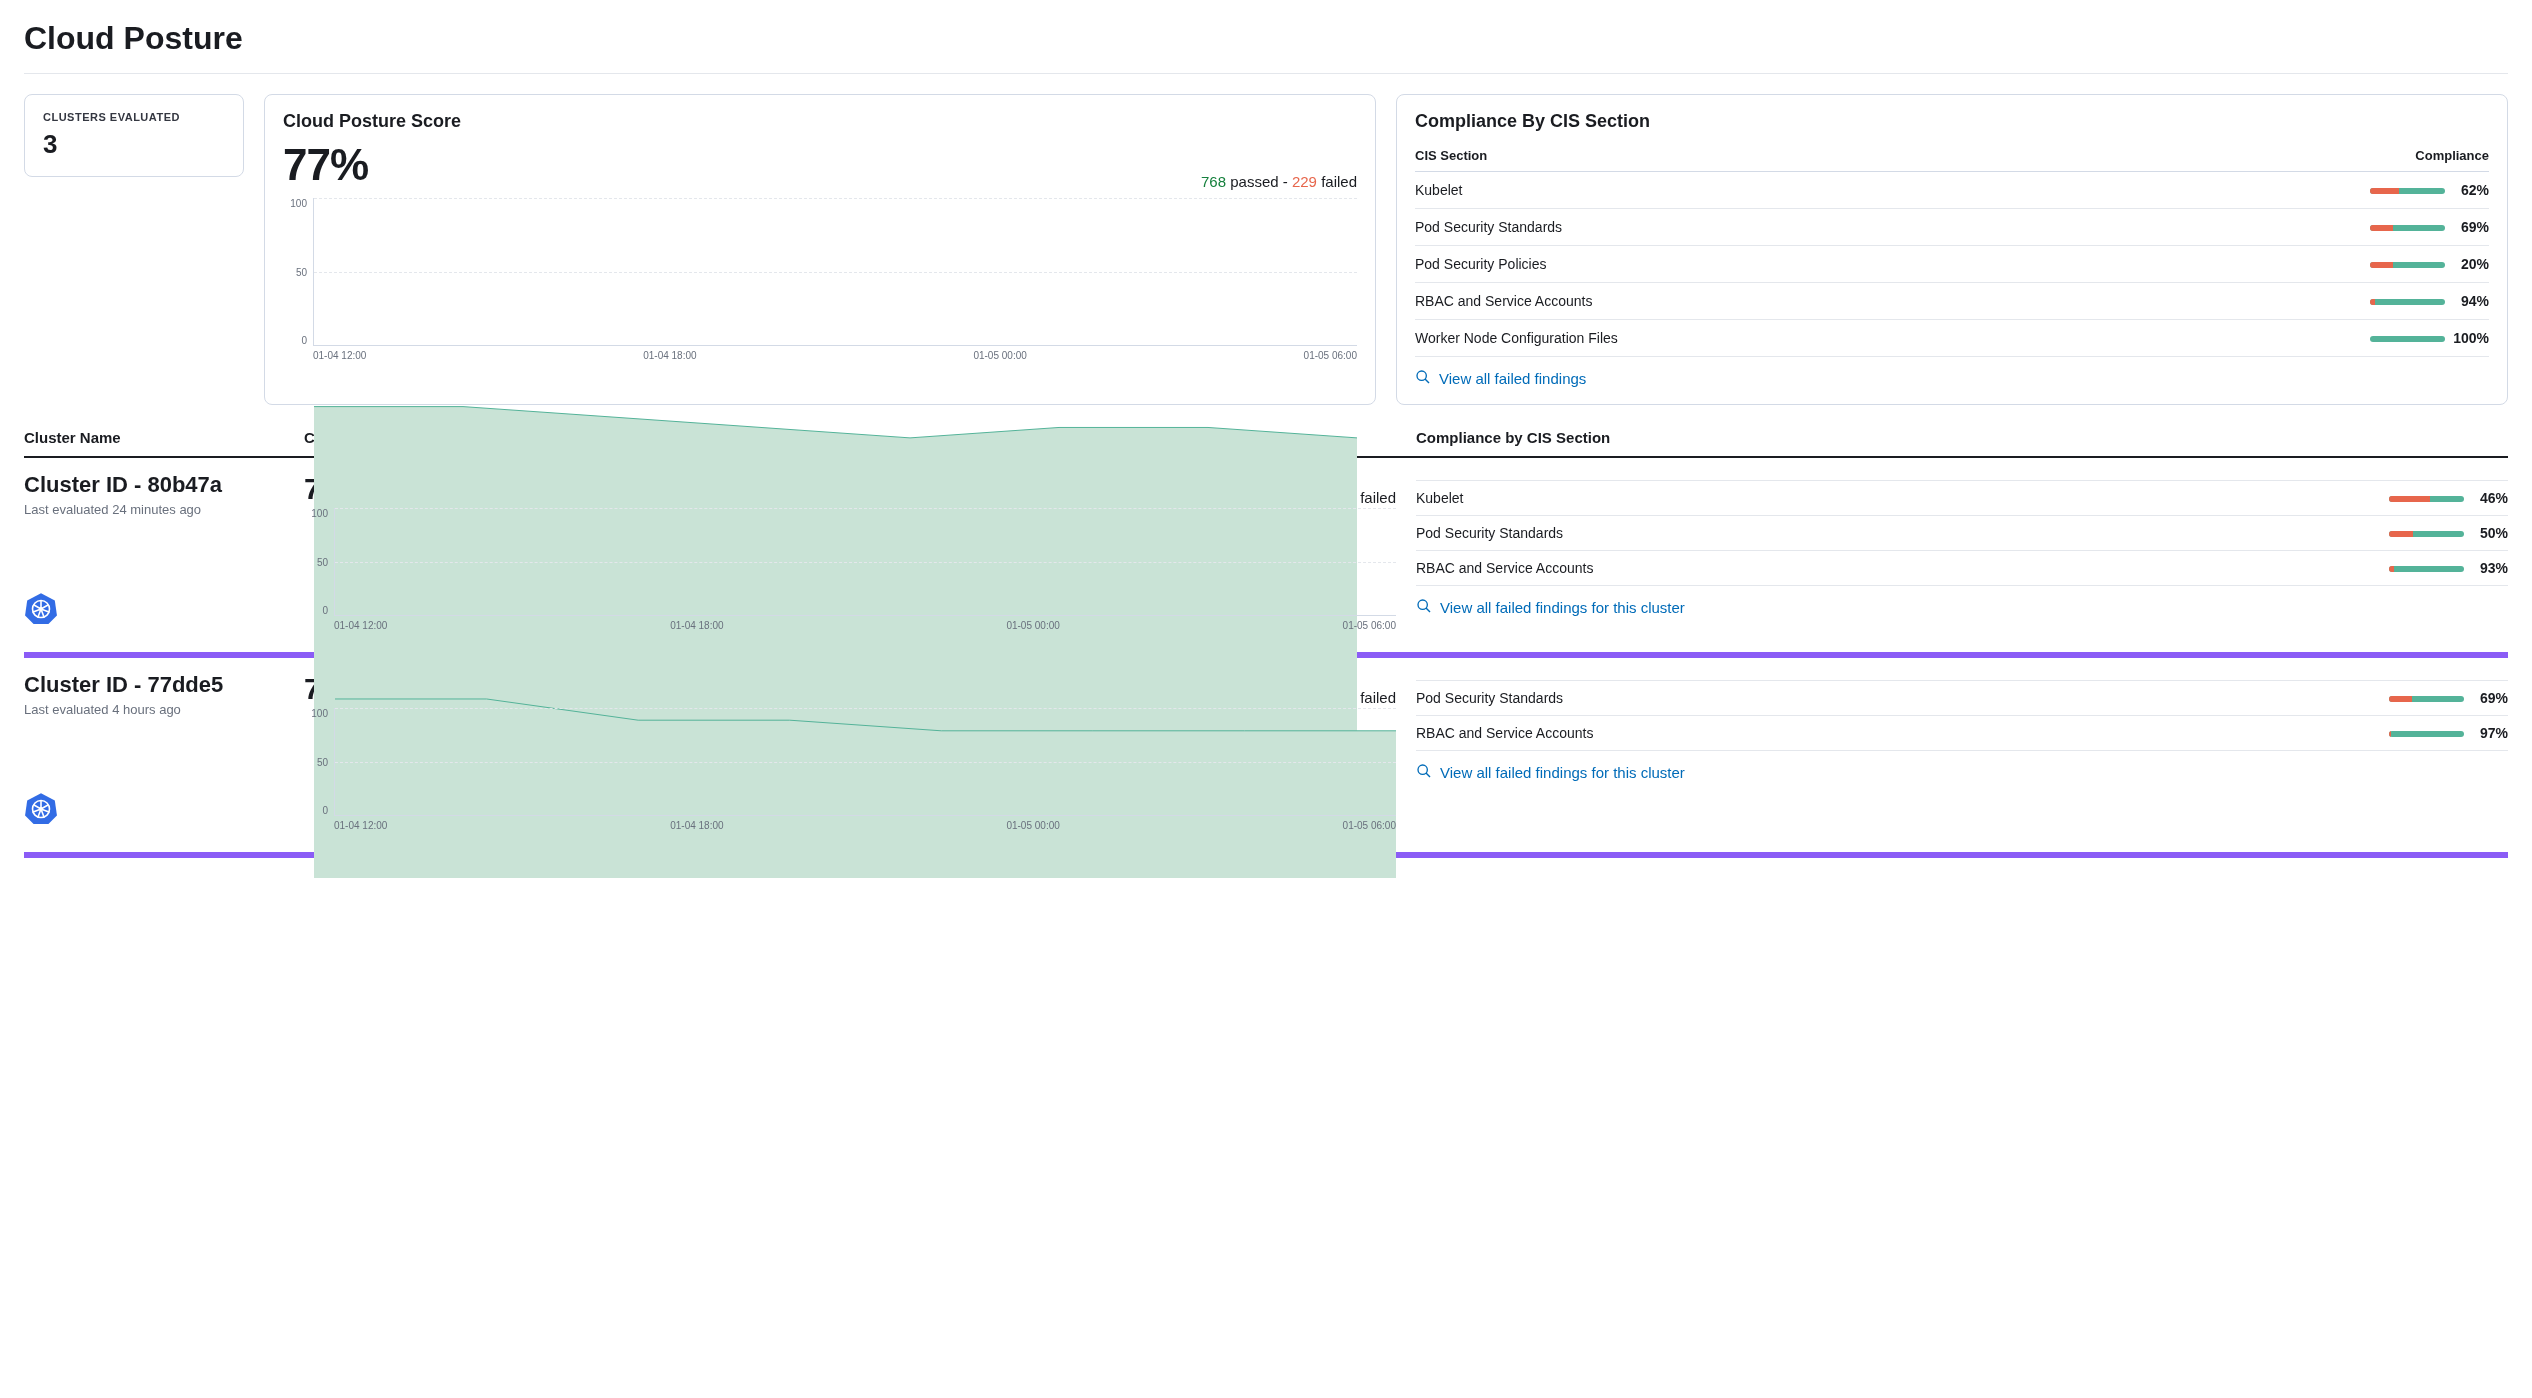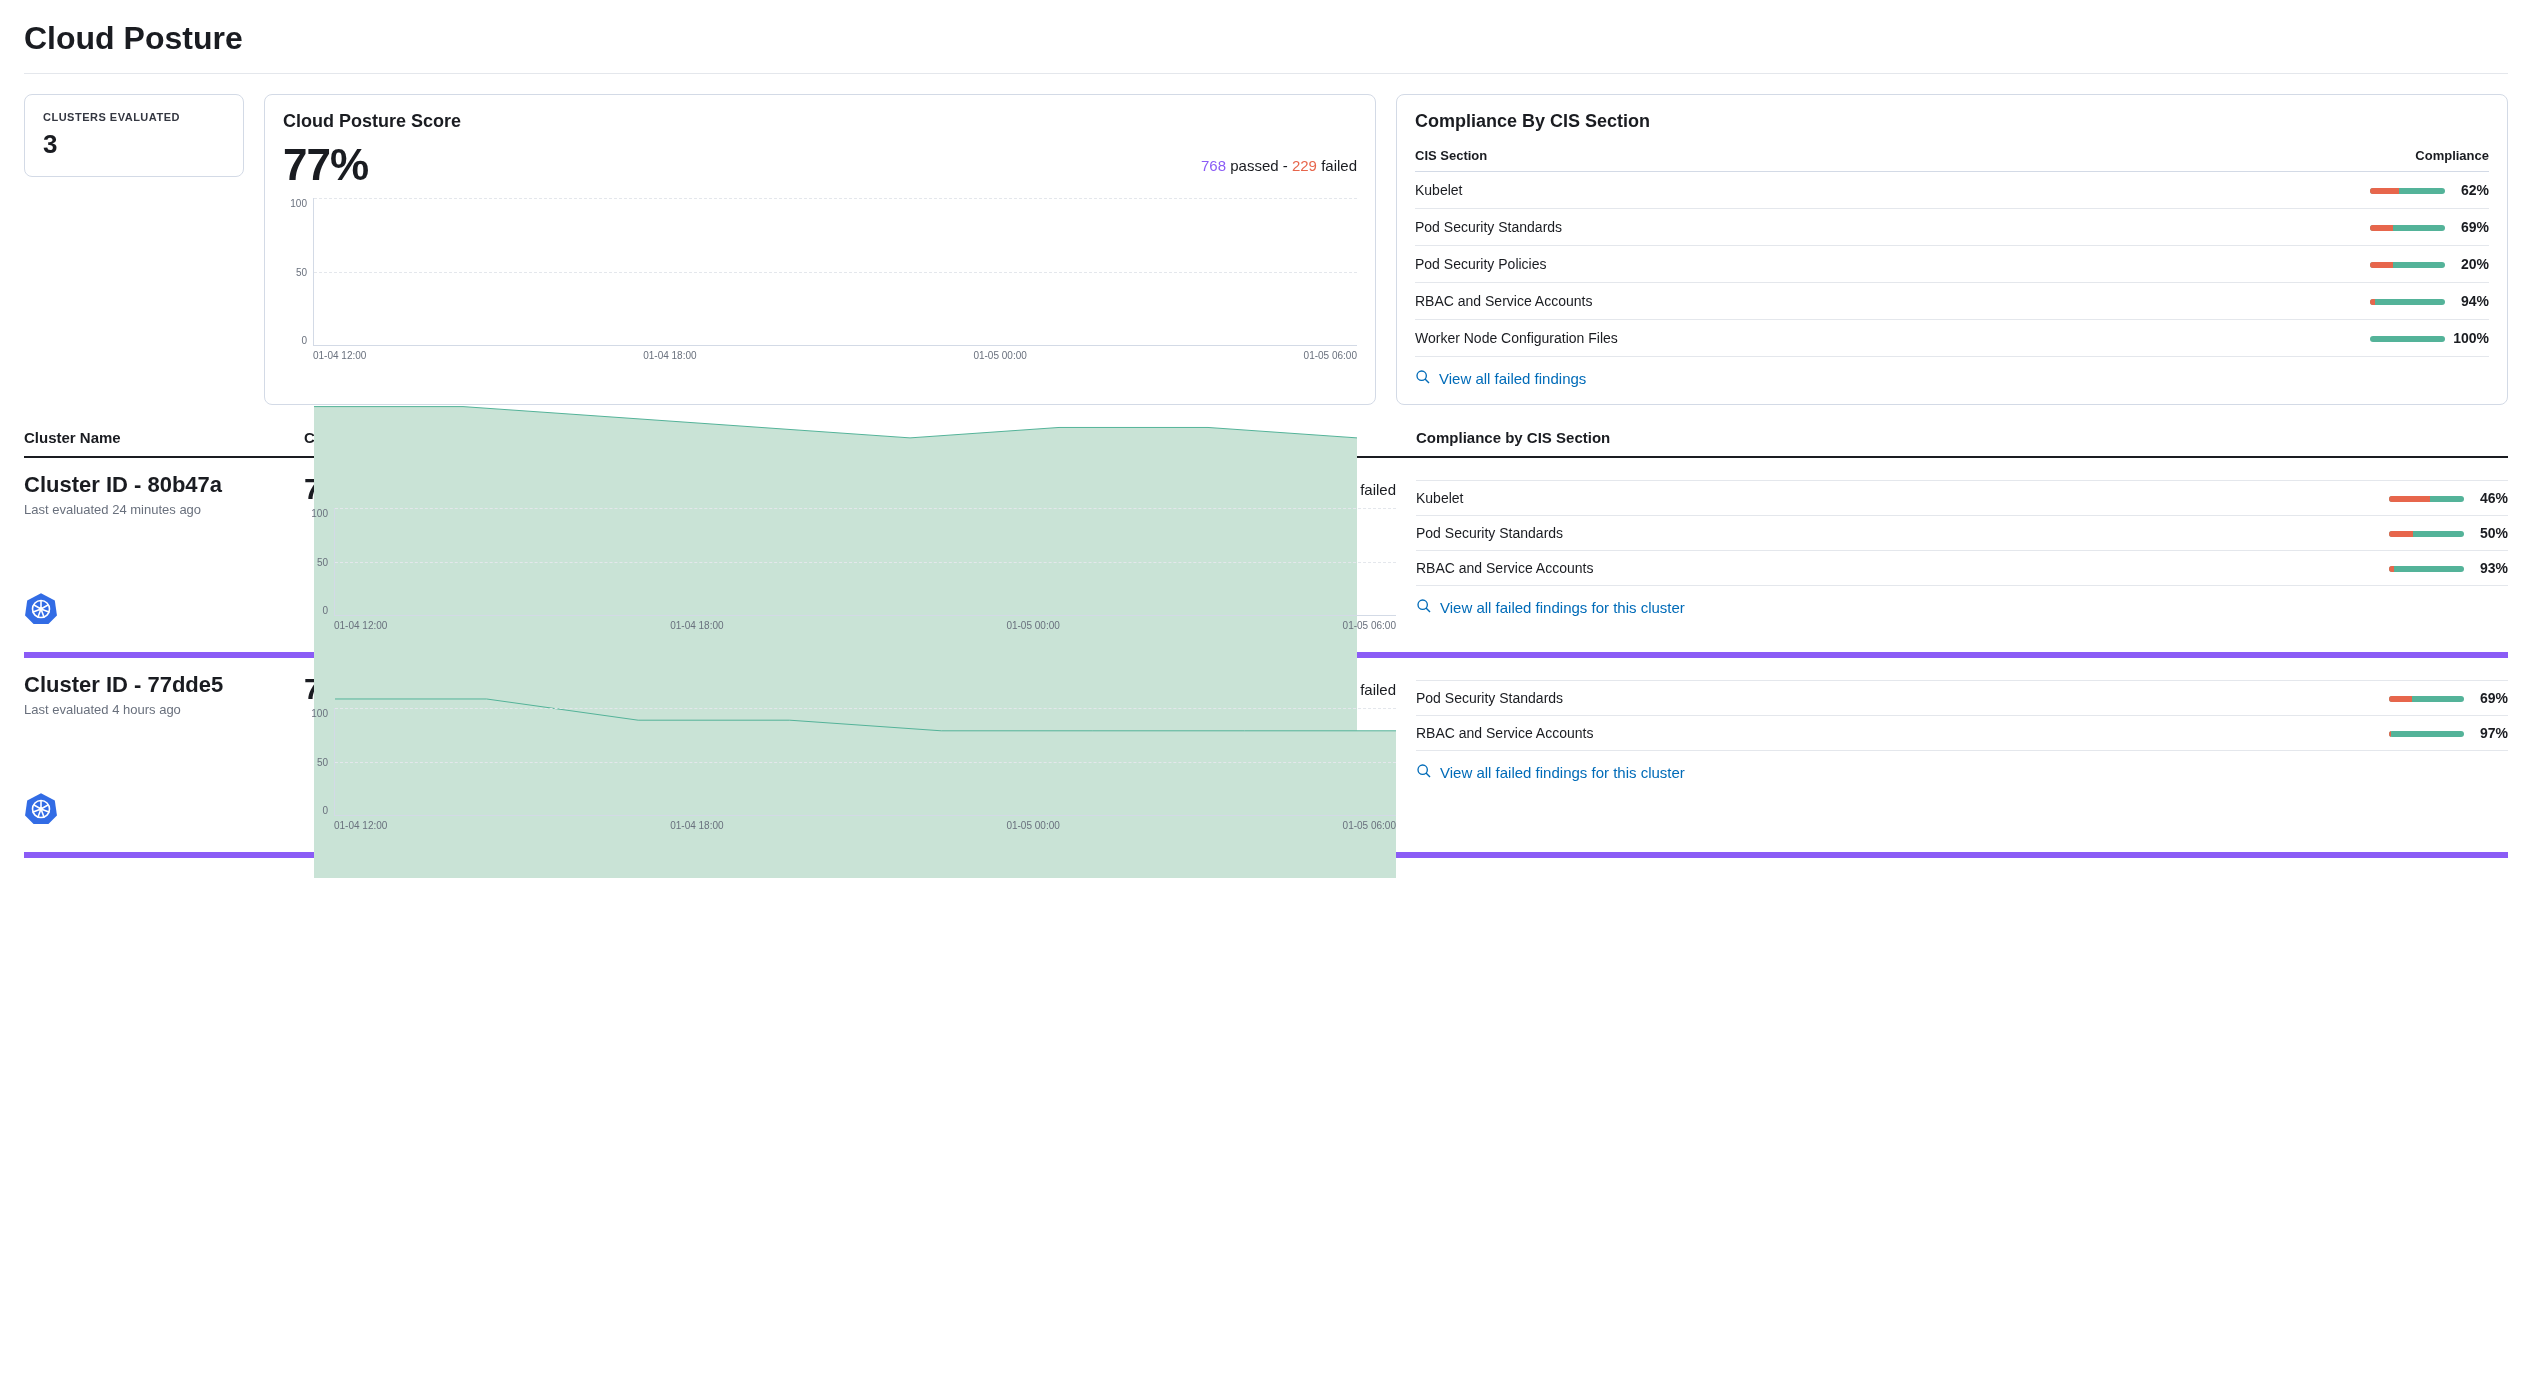--- a/index.html
+++ b/index.html
@@ -54,30 +54,30 @@
     color: #69707d;
   }
   .panel-title {
     font-size: 18px;
     font-weight: 700;
     margin-bottom: 8px;
   }
   .score-row {
     display: flex;
     justify-content: space-between;
-    align-items: center;
+    align-items: flex-end;
     margin-bottom: 8px;
   }
   .big-score {
     font-size: 44px;
     font-weight: 800;
     letter-spacing: -1px;
   }
   .passfail { font-size: 15px; }
-  .pass { color: #8b5cf6; }
+  .pass { color: #15803d; }
   .fail { color: #e7664c; }
   .chart-box { position: relative; height: 170px; padding-left: 30px; }
   .chart-box.small { height: 130px; }
   .chart-y {
     position: absolute; left: 0; top: 0; bottom: 22px;
     display: flex; flex-direction: column; justify-content: space-between;
     font-size: 10px; color: #69707d; text-align: right; width: 24px;
   }
   .chart-plot {
     position: relative; height: calc(100% - 22px);

